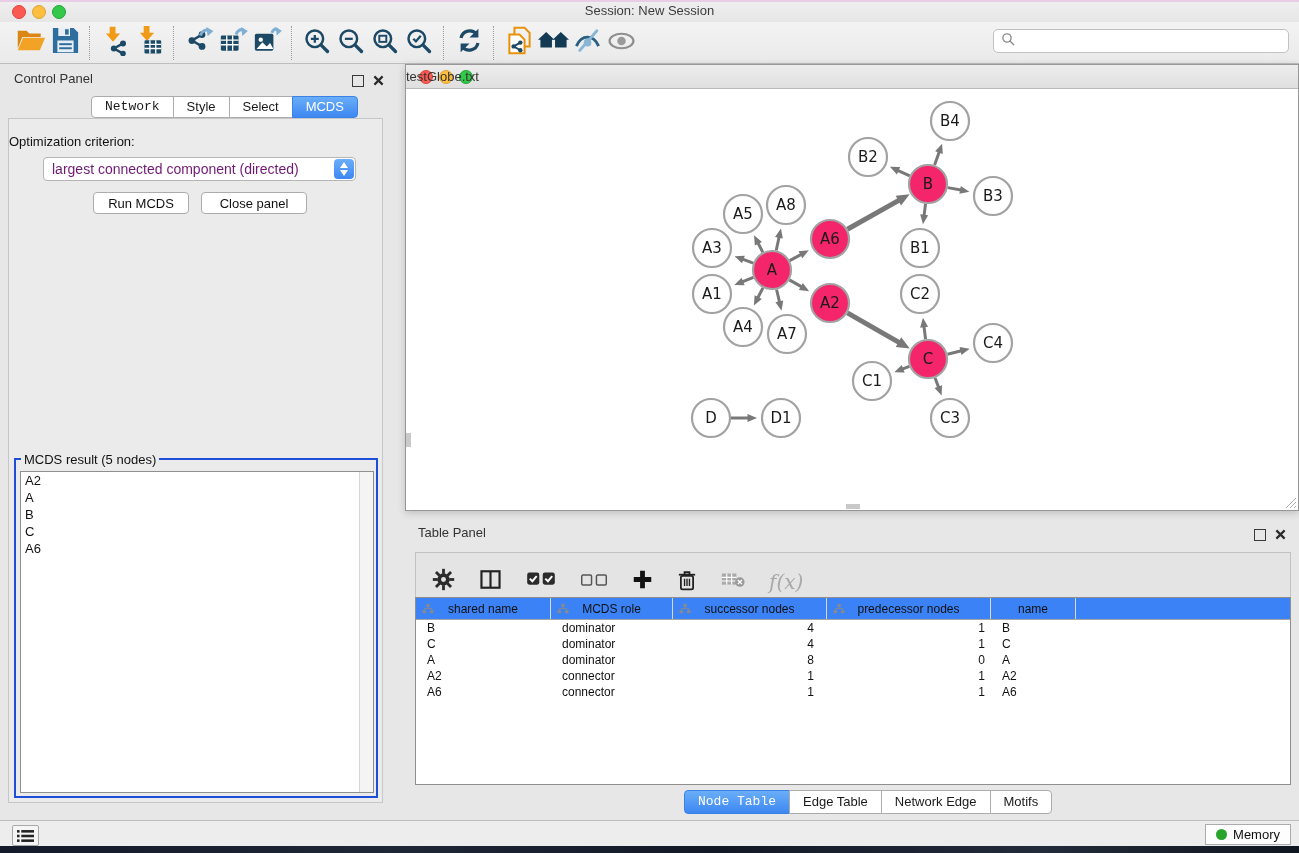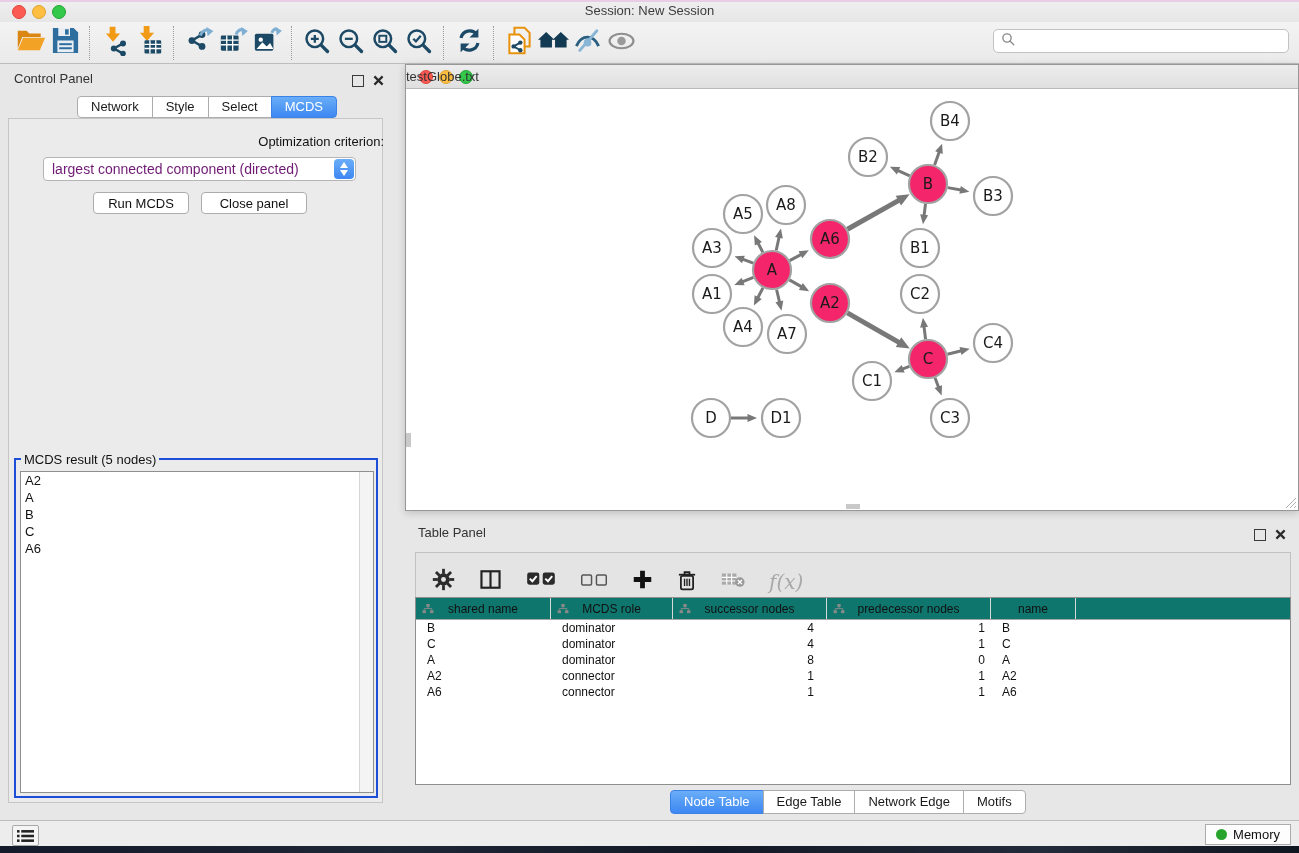--- a/index.html
+++ b/index.html
@@ -27,26 +27,26 @@
   .searchbox{position:absolute;right:10px;top:29px;width:296px;height:24px;background:#fff;
     border:1px solid #C2C2C2;border-radius:5px;display:flex;align-items:center;padding-left:7px;box-sizing:border-box;}
   .searchbox input{border:none;outline:none;flex:1;font-size:13px;font-family:inherit;background:transparent;margin-left:5px;}
   
   .cp-title{position:absolute;left:14px;top:71px;font-size:13px;color:#333;}
   .panel-btns{position:absolute;display:flex;gap:9px;align-items:center;}
   .float-btn{width:10px;height:10px;border:1.5px solid #3A3A3A;background:transparent;}
   .segtabs{position:absolute;display:flex;}
   .segtab{height:20px;line-height:20px;padding:0 13px;font-size:13px;color:#1A1A1A;background:#fff;
     border:1px solid #ACACAC;margin-left:-1px;text-align:center;}
-  .segtab:first-child{border-radius:4px 0 0 4px;margin-left:2px;}
+  .segtab:first-child{border-radius:4px 0 0 4px;margin-left:16px;font-family:Liberation Mono, monospace;}
   .segtab:last-child{border-radius:0 4px 4px 0;}
   .segtab.active{background:linear-gradient(#6AAEF8,#3D87F2);border-color:#3B82E8;color:#fff;}
   .cp-inner{position:absolute;left:8px;top:118px;width:375px;height:685px;background:#EBEBEB;
     border:1px solid #C6C6C6;box-sizing:border-box;}
-  .opt-label{position:absolute;left:0;width:375px;top:15px;text-align:right;font-size:13px;color:#111;}
+  .opt-label{position:absolute;left:0;width:375px;top:15px;text-align:left;font-size:13px;color:#111;}
   .dropdown{position:absolute;left:34px;top:38px;width:313px;height:24px;background:#fff;border:1px solid #B5B5B5;
     border-radius:4px;display:flex;align-items:center;box-sizing:border-box;}
   .dropdown .val{flex:1;font-size:14px;color:#701a75;padding-left:8px;white-space:nowrap;overflow:hidden;}
   .stepper{width:20px;height:20px;margin-right:1px;border-radius:4px;background:linear-gradient(#6AAEF8,#3D87F2);
     display:flex;flex-direction:column;align-items:center;justify-content:center;gap:2px;}
   .cp-btn{position:absolute;top:73px;height:22px;background:#fff;border:1px solid #ACACAC;border-radius:4px;
     font-size:13px;color:#111;display:flex;align-items:center;justify-content:center;box-sizing:border-box;}
   .fieldset{position:absolute;left:14px;top:458px;width:364px;height:340px;border:2px solid #1d4ed8;box-sizing:border-box;}
   .fieldset .legend{position:absolute;left:5px;top:-8px;background:#EBEBEB;padding:0 3px;font-size:13px;color:#111;}
   .listbox{position:absolute;left:4px;top:11px;width:354px;height:322px;background:#fff;border:1px solid #8F8F8F;box-sizing:border-box;}
@@ -64,21 +64,21 @@
   .resize-corner{position:absolute;right:1px;bottom:1px;}
   
   .tp-title{position:absolute;left:418px;top:525px;font-size:13px;color:#333;}
   .tp-toolbar{position:absolute;left:415px;top:552px;width:876px;height:59px;background:#E4E4E4;
     border:1px solid #C2C2C2;box-sizing:border-box;display:flex;align-items:center;padding-left:16px;gap:24px;}
   .tp-icon{display:flex;align-items:center;justify-content:center;}
   .fx{font-family:"DejaVu Serif",serif;font-style:italic;font-size:20px;color:#A8A8A8;}
   .dtable{position:absolute;left:415px;top:597px;width:876px;height:188px;background:#fff;
     border:1px solid #8F8F8F;box-sizing:border-box;overflow:hidden;}
   .thead,.trow{display:grid;grid-template-columns:135px 122px 154px 164px 85px 1fr;}
-  .thead{height:21px;background:#0f766e;border-bottom:1px solid #A6A6A6;}
+  .thead{height:21px;background:#3b82f6;border-bottom:1px solid #A6A6A6;}
   .th{position:relative;border-right:1px solid #D8D8D8;display:flex;align-items:center;justify-content:center;
     font-size:12px;color:#111;}
   .th .hicon{position:absolute;left:6px;top:5px;}
   .trow{height:16px;}
   .td{font-size:12px;color:#111;display:flex;align-items:center;white-space:nowrap;}
   .td.l{padding-left:11px;}
   .td.r{justify-content:flex-end;padding-right:13px;}
   .td.r2{justify-content:flex-end;padding-right:6px;}
   .bottomtabs{position:absolute;top:790px;display:flex;}
   .bottomtabs .segtab{height:22px;line-height:22px;}

